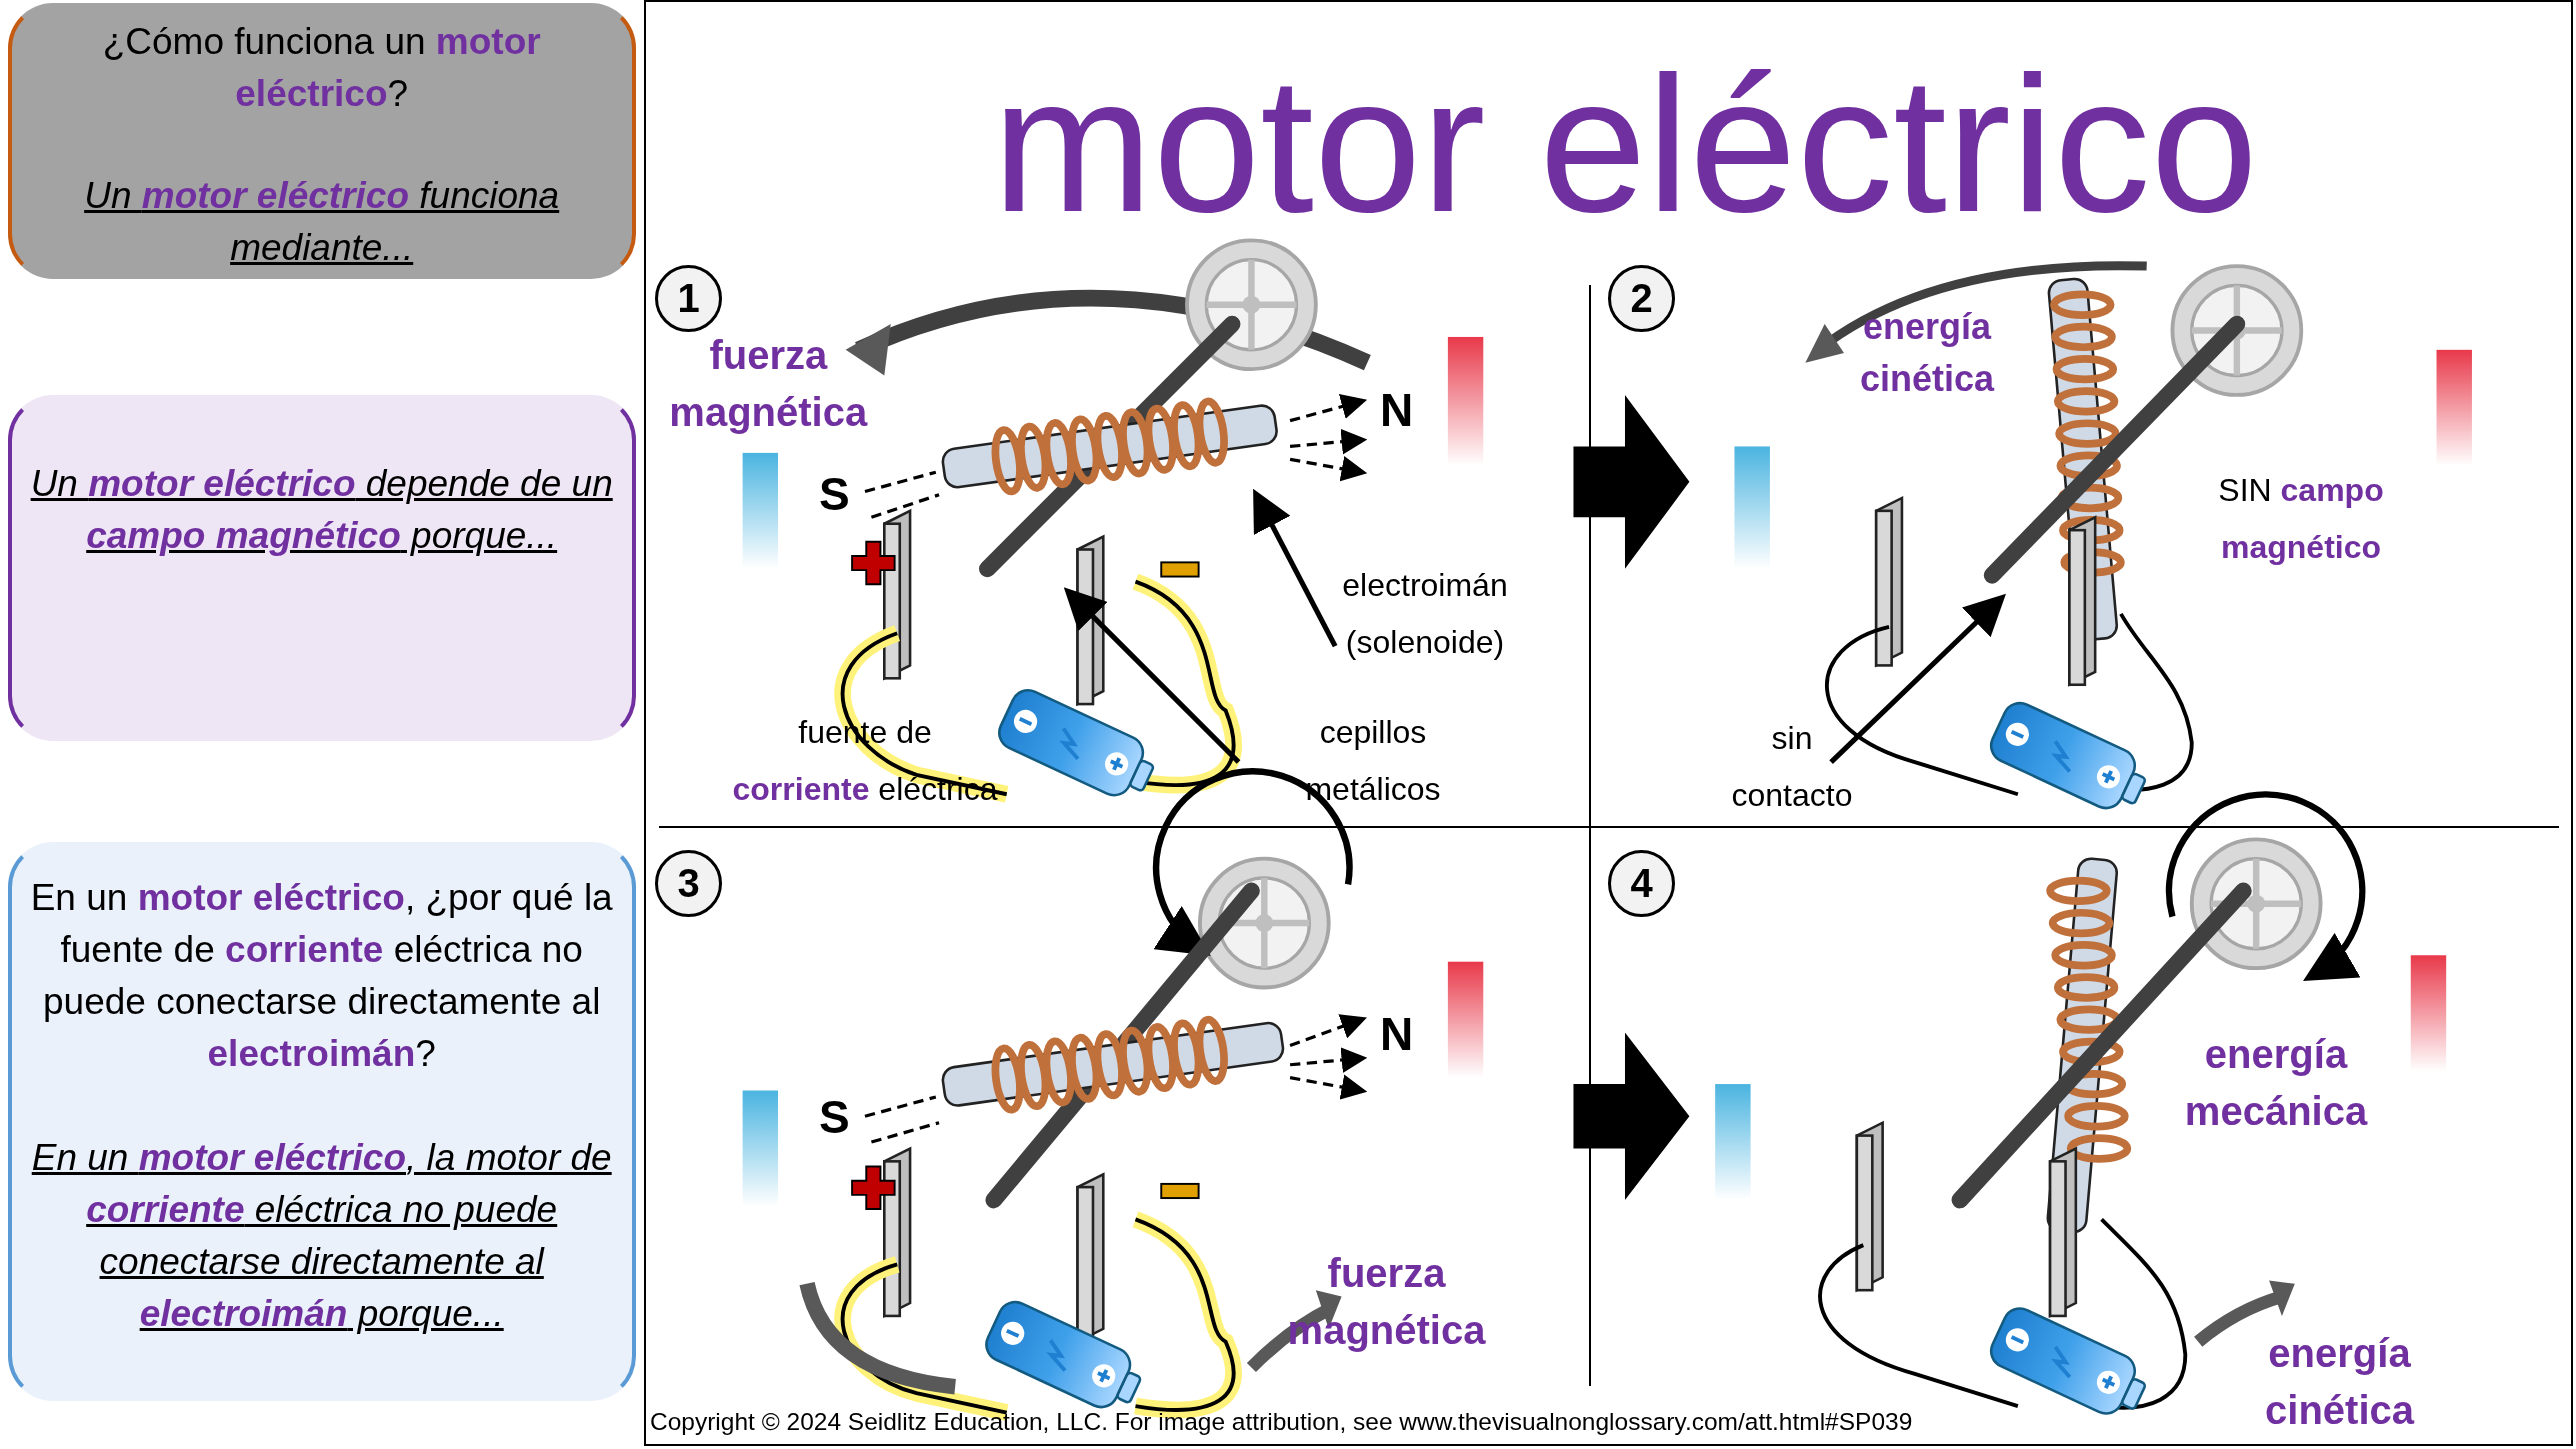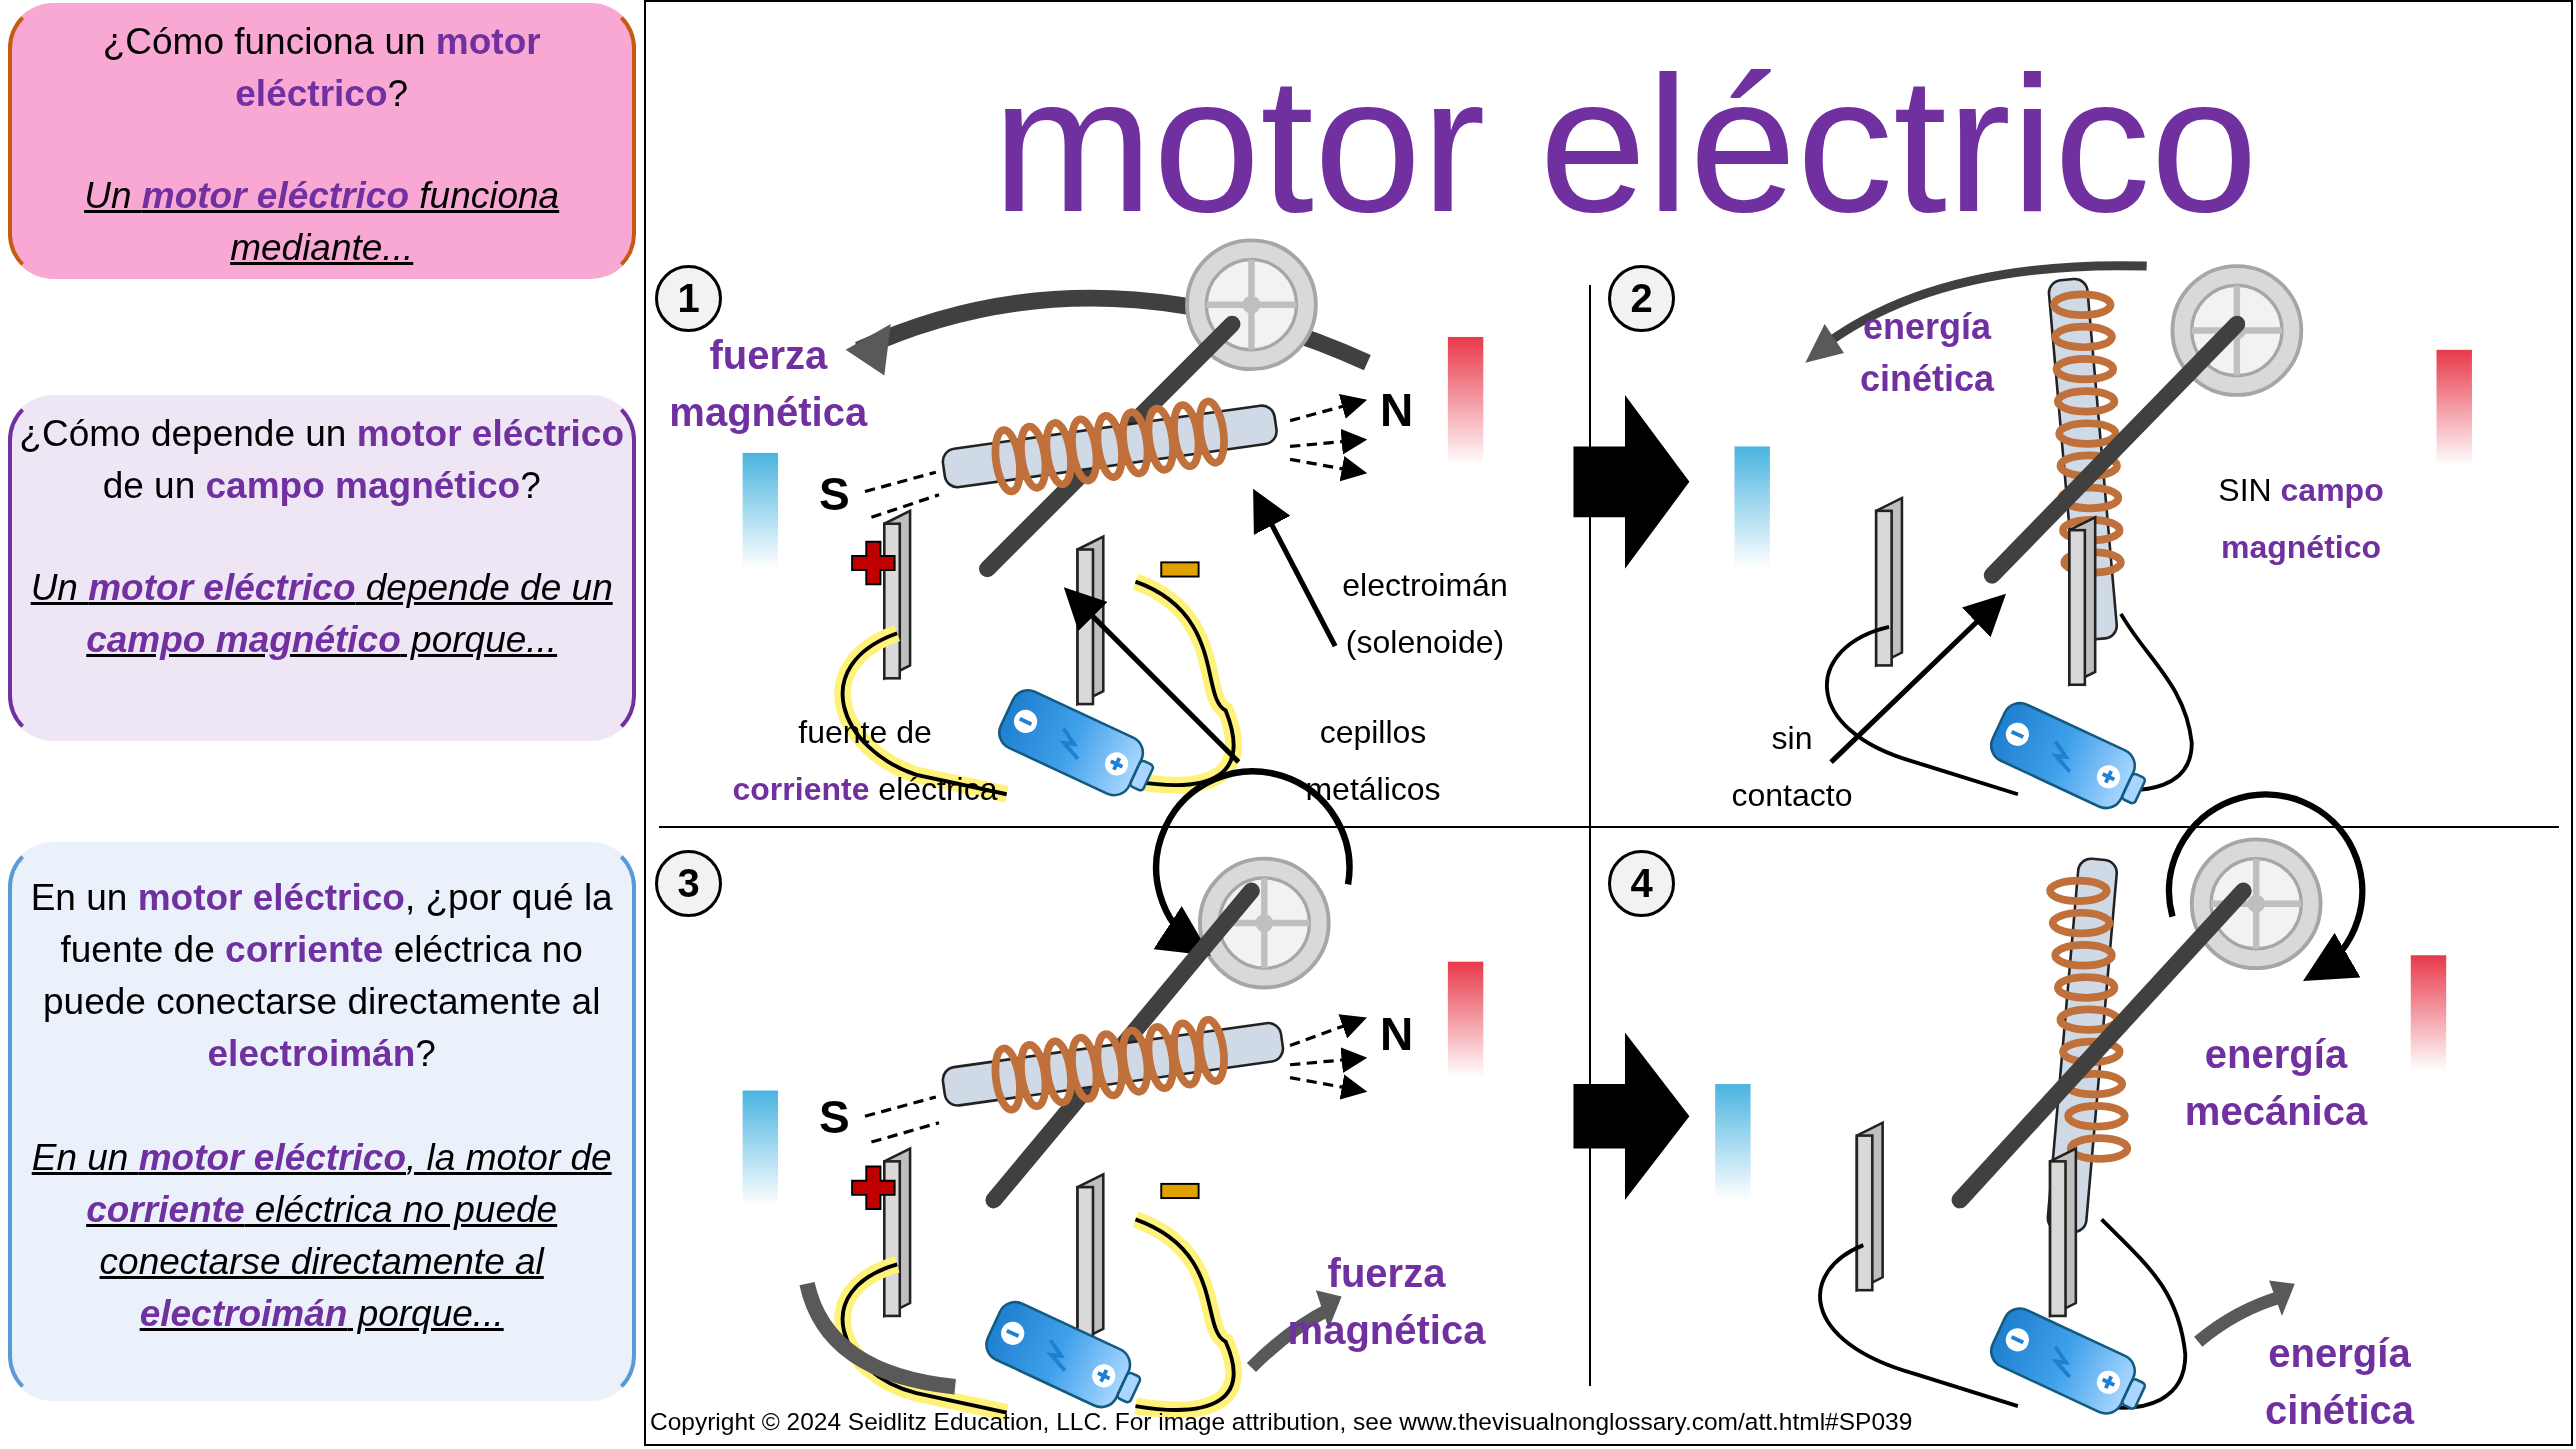--- a/index.html
+++ b/index.html
@@ -4,21 +4,21 @@
 <style>
   html, body { margin:0; padding:0; }
   body { width:2576px; height:1449px; position:relative; background:#ffffff; overflow:hidden;
          font-family:"Liberation Sans", "DejaVu Sans", sans-serif; color:#000; }
   .p { color:#7030A0; font-weight:bold; }
   
   .qbox { position:absolute; left:7.7px; width:628px; border-radius:45px; box-sizing:border-box;
           text-align:center; font-size:37px; line-height:52px; padding-top:9px; }
   .qbox .q { margin:0; }
   .qbox .a { margin:0; font-style:italic; margin-top:50px;text-decoration:underline; }
-  #box1 { top:2.6px; height:276px; background:#f9a8d4; border:4.5px solid #C55A11; border-top-color:transparent; border-bottom-color:transparent; }
+  #box1 { top:2.6px; height:276px; background:#a3a3a3; border:4.5px solid #C55A11; border-top-color:transparent; border-bottom-color:transparent; }
   #box2 { top:395px; height:346px; background:#EFE6F5; border:4.5px solid #7030A0; border-top-color:transparent; border-bottom-color:transparent; }
   #box3 { top:842px; height:559px; background:#EAF1FA; border:4.5px solid #5B9BD5; border-top-color:transparent; border-bottom-color:transparent; padding-top:26px; }
   .qbox::before, .qbox::after { content:""; position:absolute; left:-4.5px; right:-4.5px; height:45px; border-radius:45px; pointer-events:none; }
   
   #frame { position:absolute; left:644px; top:0; width:1929px; height:1446px; border:2.6px solid #000; box-sizing:border-box; }
   #title { position:absolute; left:303px; top:39px; width:1352px; text-align:center; font-size:193px; line-height:206px; color:#7030A0; }
   .vdiv { position:absolute; left:943px; top:283px; width:1.9px; height:1101px; background:#000; }
   .hdiv { position:absolute; left:13px; top:824px; width:1900px; height:1.9px; background:#000; }
   .num { position:absolute; width:67px; height:67px; border:3.2px solid #000; border-radius:50%; background:#F2F2F2;
          box-sizing:border-box; text-align:center; font-size:40px; line-height:61px; font-weight:bold; }
@@ -29,21 +29,20 @@
   svg { position:absolute; left:0; top:0; overflow:visible; }
 </style>
 </head>
 <body>
 
 <div id="box1" class="qbox">
   <p class="q"><span>¿Cómo funciona un </span><span class="p">motor eléctrico</span><span>?</span></p>
   <p class="a"><span>Un </span><span class="p">motor eléctrico</span><span> funciona mediante...</span></p>
 </div>
 <div id="box2" class="qbox">
-  <p class="q"><span>¿Cómo depende un </span><span class="p">motor eléctrico</span><span> de un </span><span class="p">campo magnético</span><span>?</span></p>
   <p class="a"><span>Un </span><span class="p">motor eléctrico</span><span> depende de un </span><span class="p">campo magnético</span><span> porque...</span></p>
 </div>
 <div id="box3" class="qbox">
   <p class="q"><span>En un </span><span class="p">motor eléctrico</span><span>, ¿por qué la fuente de </span><span class="p">corriente</span><span> eléctrica no puede conectarse directamente al </span><span class="p">electroimán</span><span>?</span></p>
   <p class="a" style="margin-top:52px"><span>En un </span><span class="p">motor eléctrico</span><span>, la motor de </span><span class="p">corriente</span><span> eléctrica no puede conectarse directamente al </span><span class="p">electroimán</span><span> porque...</span></p>
 </div>
 
 <div id="frame">
   <div id="title">motor eléctrico</div>
   <div class="vdiv"></div>

